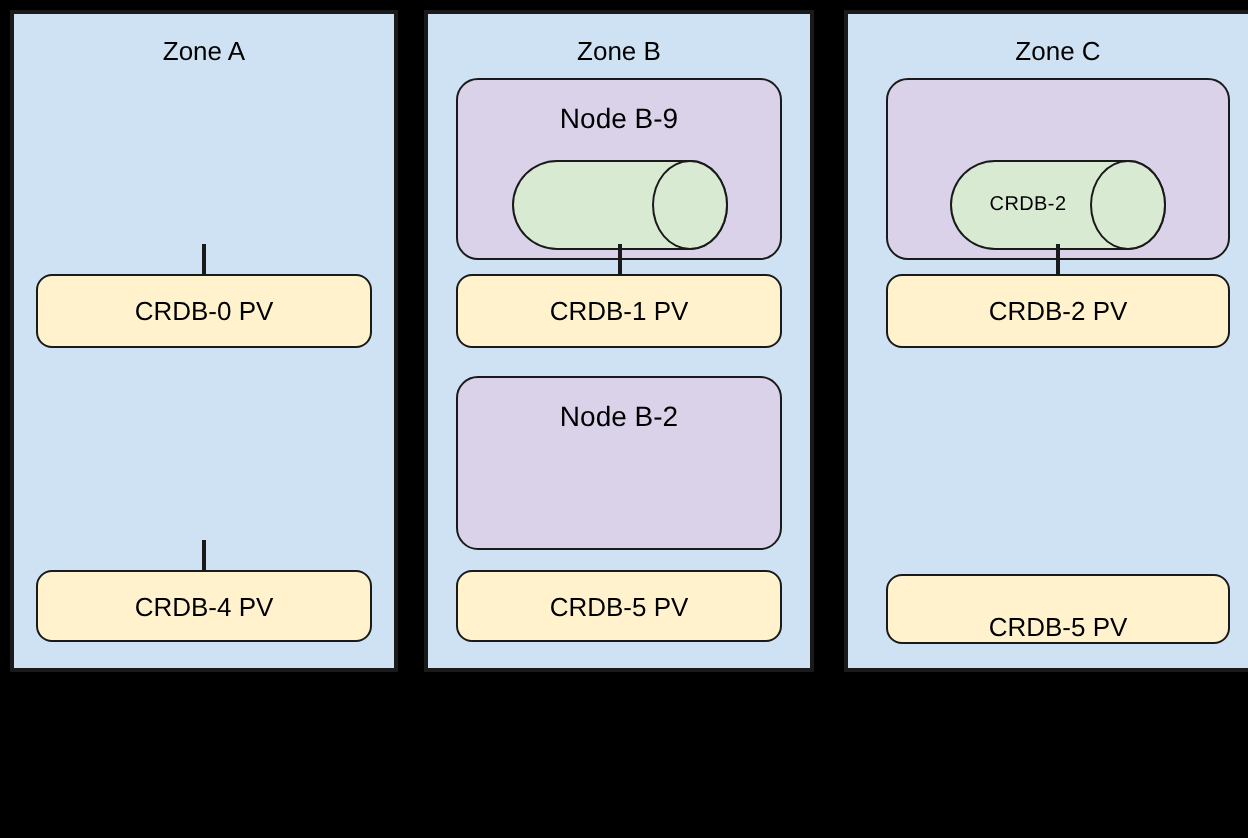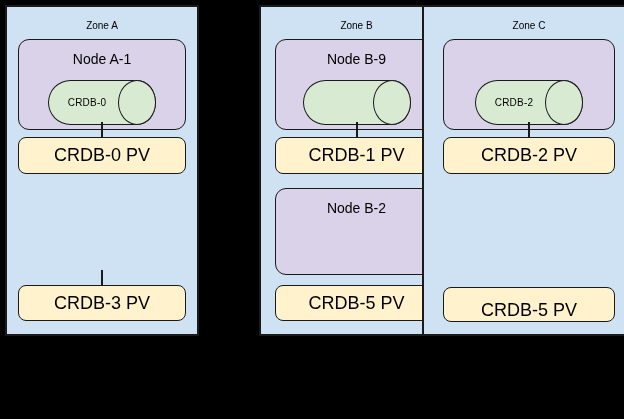--- a/index.html
+++ b/index.html
@@ -15,27 +15,27 @@
 
   .zone {
     position: absolute;
     top: 5px; height: 331px;
     background: var(--zone-bg, #cfe2f3);
     border: 2px solid var(--border, #1a1a1a);
     box-sizing: border-box;
     --inset: 11px;
   }
   #zoneA { left: 5px;   width: 194px; --inset: 11px; }
-  #zoneB { left: 212px; width: 195px; margin-left: 47px; --inset: 14px; }
+  #zoneB { left: 212px; width: 195px; --inset: 14px; }
   #zoneC { left: 422px; width: 214px; --inset: 19px; }
 
   .zone-label {
     position: absolute; top: 10px; left: 0; right: 0;
     text-align: center;
-    font-size: 10px; line-height: 17px;
+    font-size: 13px; line-height: 17px;
   }
 
   .node {
     position: absolute;
     left: var(--inset); right: var(--inset);
     background: var(--node-bg, #d9d2e9);
     border: 1px solid var(--border, #1a1a1a);
     border-radius: 11px;
     box-sizing: border-box;
   }
@@ -49,21 +49,21 @@
   }
 
   .pv {
     position: absolute;
     left: var(--inset); right: var(--inset);
     background: var(--pv-bg, #fff2cc);
     border: 1px solid var(--border, #1a1a1a);
     border-radius: 8px;
     box-sizing: border-box;
     display: flex; align-items: center; justify-content: center;
-    font-size: 18px;
+    font-size: 13px;
   }
   .pv1 { top: 130px; height: 37px; }
   .pv2 { top: 278px; height: 36px; }
   #zoneC .pv2 { top: 280px; height: 35px; align-items: flex-end; }
 
   .connector {
     position: absolute;
     left: 50%; width: 2px; margin-left: -1px;
     background: var(--border, #1a1a1a);
   }
@@ -100,36 +100,28 @@
   }
 </style>
 </head>
 <body>
 
 <div class="canvas">
 
   <div class="zone" id="zoneA">
     <div class="zone-label">Zone A</div>
 
-    <div class="node node1">
-      <div class="node-label">Node A-1</div>
-      <div class="cylinder">
-        <div class="cyl-body"></div>
-        <div class="cyl-cap"></div>
-        <div class="cyl-label">CRDB-0</div>
-      </div>
-    </div>
     <div class="connector c1"></div>
     <div class="pv pv1">
       <span>CRDB-0 PV</span>
     </div>
 
     <div class="connector c2"></div>
     <div class="pv pv2">
-      <span>CRDB-3 PV</span>
+      <span>CRDB-4 PV</span>
     </div>
   </div>
 
   <div class="zone" id="zoneB">
     <div class="zone-label">Zone B</div>
 
     <div class="node node1">
       <div class="node-label">Node B-9</div>
       <div class="cylinder">
         <div class="cyl-body"></div>

